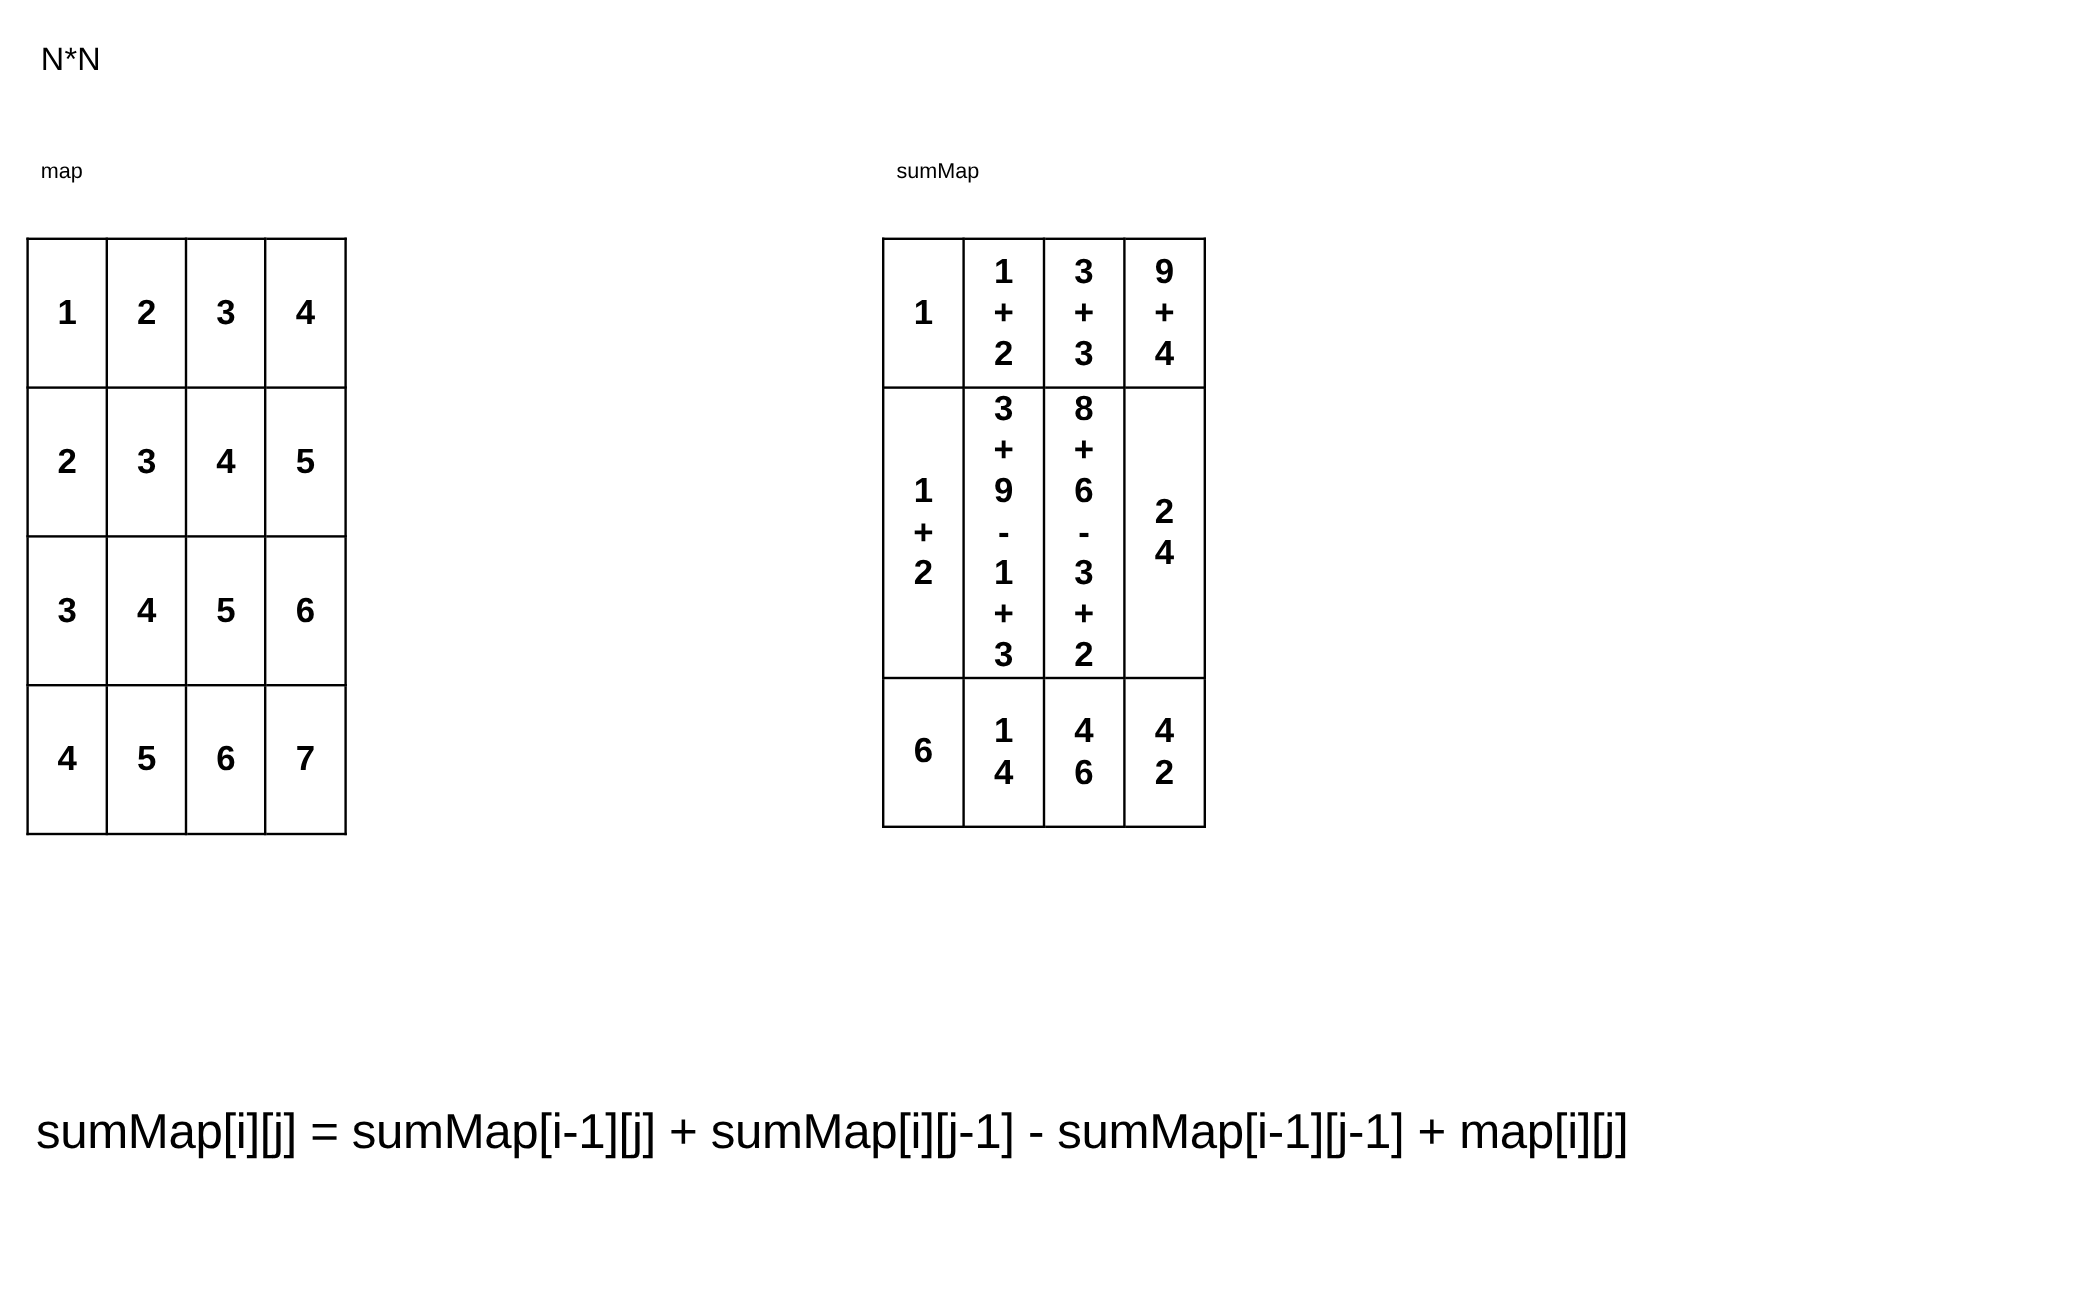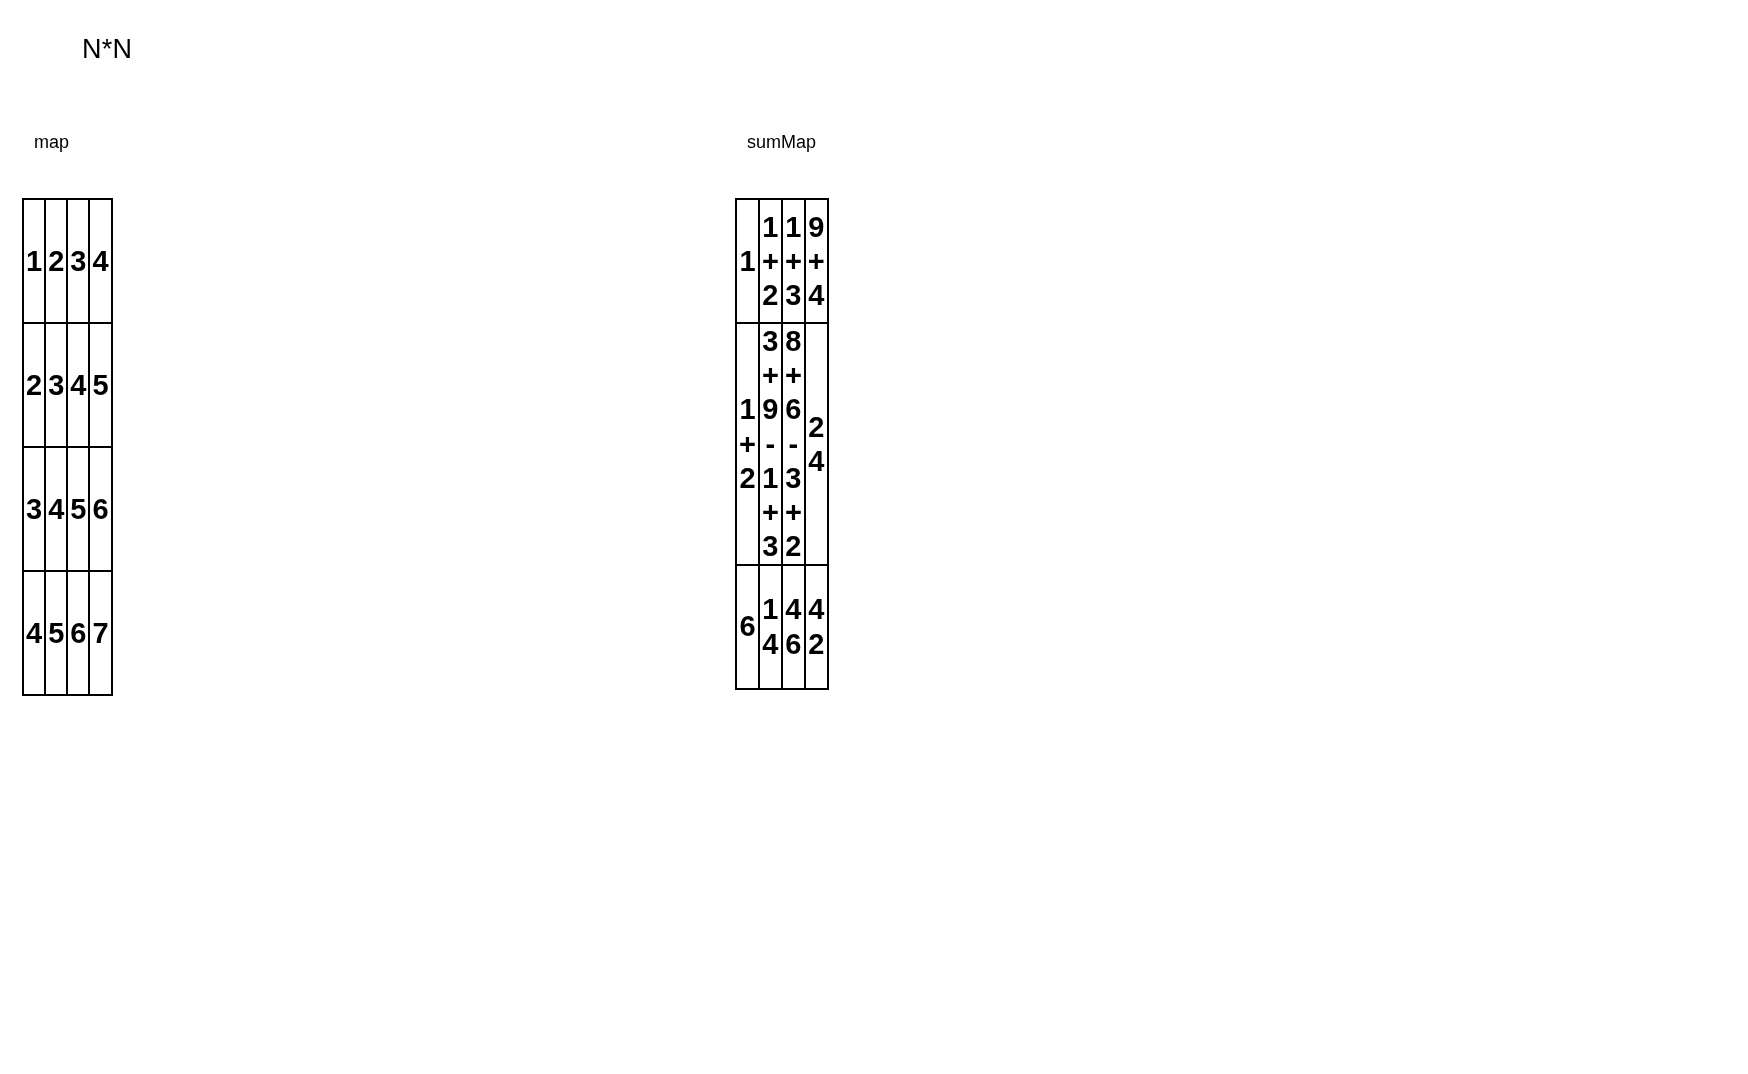--- a/index.html
+++ b/index.html
@@ -24,21 +24,20 @@
   
   .nn-label {
     position: absolute;
     left: 34px;
     top: 36px;
     font-size: 27px;
     font-weight: 400;
     letter-spacing: 0.2px;
     line-height: 1;
     white-space: nowrap;
-    margin-left: 48px;
   }
 
   
   .grid-block {
     position: absolute;
   }
   .grid-title {
     position: absolute;
     top: 0;
     left: 12px;
@@ -69,21 +68,21 @@
   
   #map-block { left: 22px; top: 133px; }
   #map-grid td { width: 125px; height: 122px; }
 
   
   #summap-block { left: 735px; top: 133px; }
   #summap-grid td { width: 126px; height: 122px; }
 
   .cell-text {
     display: block;
-    padding: 0 2px;
+    padding: 0 24px;
   }
 
   
   .formula {
     position: absolute;
     left: 30px;
     top: 920px;
     font-size: 41px;
     font-weight: 400;
     letter-spacing: -0.3px;
@@ -167,21 +166,21 @@
     <table class="grid" id="summap-grid">
       <tbody>
         <tr>
           <td>
               <span class="cell-text">1</span>
             </td>
           <td>
               <span class="cell-text">1+2</span>
             </td>
           <td>
-              <span class="cell-text">1+3</span>
+              <span class="cell-text">3+3</span>
             </td>
           <td>
               <span class="cell-text">9+4</span>
             </td>
         </tr>
         <tr>
           <td>
               <span class="cell-text">1+2</span>
             </td>
           <td>
@@ -205,14 +204,15 @@
               <span class="cell-text">46</span>
             </td>
           <td>
               <span class="cell-text">42</span>
             </td>
         </tr>
       </tbody>
     </table>
   </div>
 
+  <div class="formula">sumMap[i][j] = sumMap[i-1][j] + sumMap[i][j-1] - sumMap[i-1][j-1] + map[i][j]</div>
 
 </div>
 
 </body></html>

